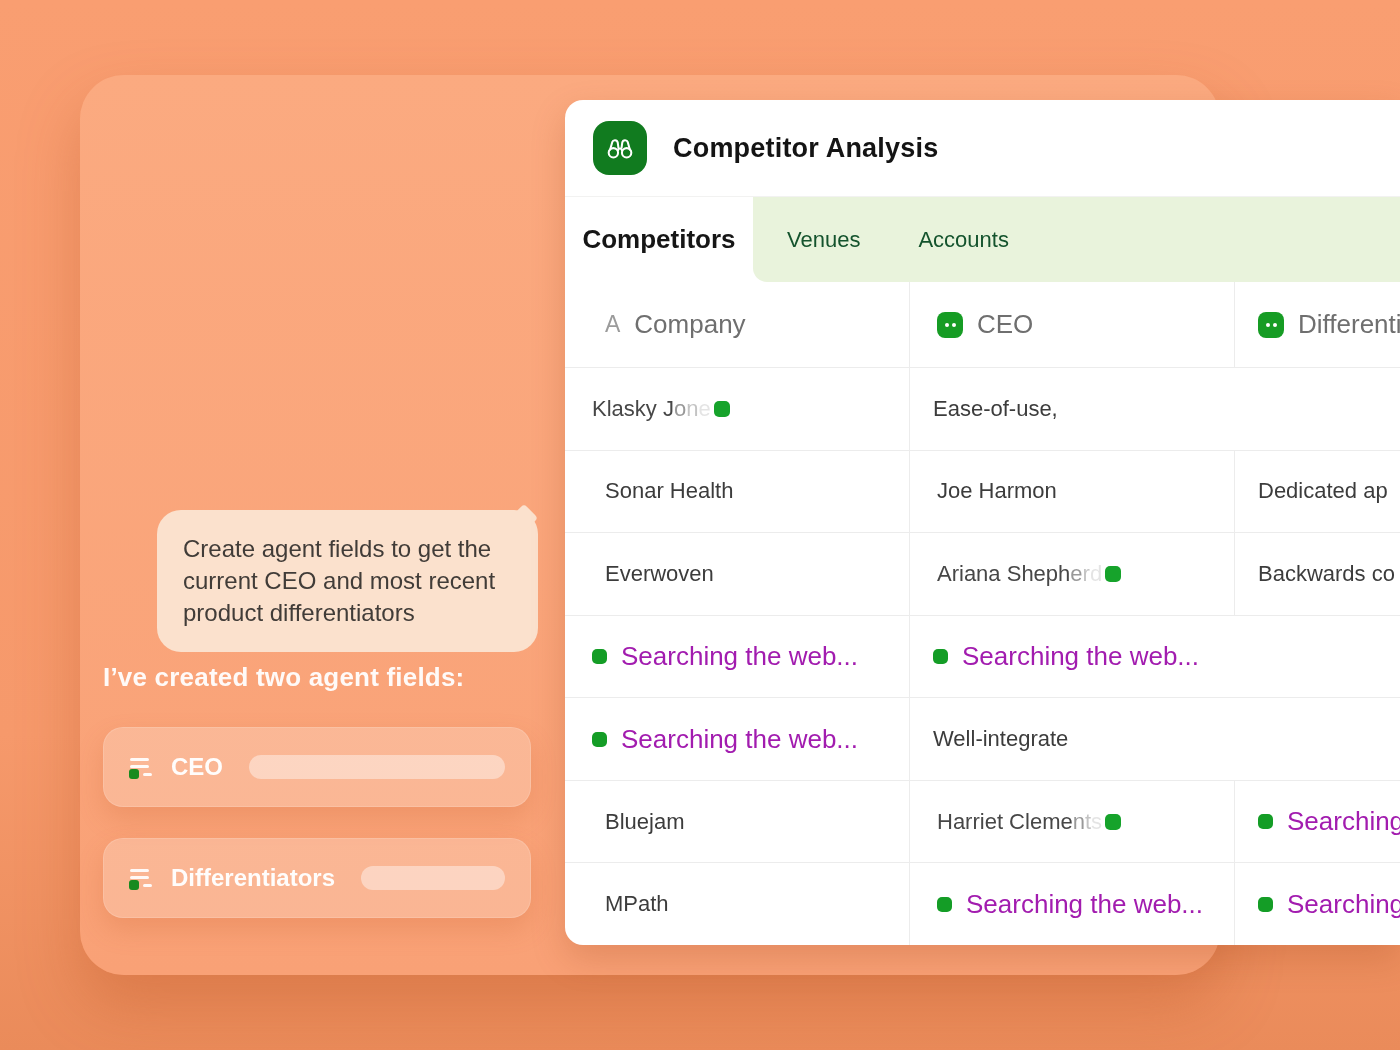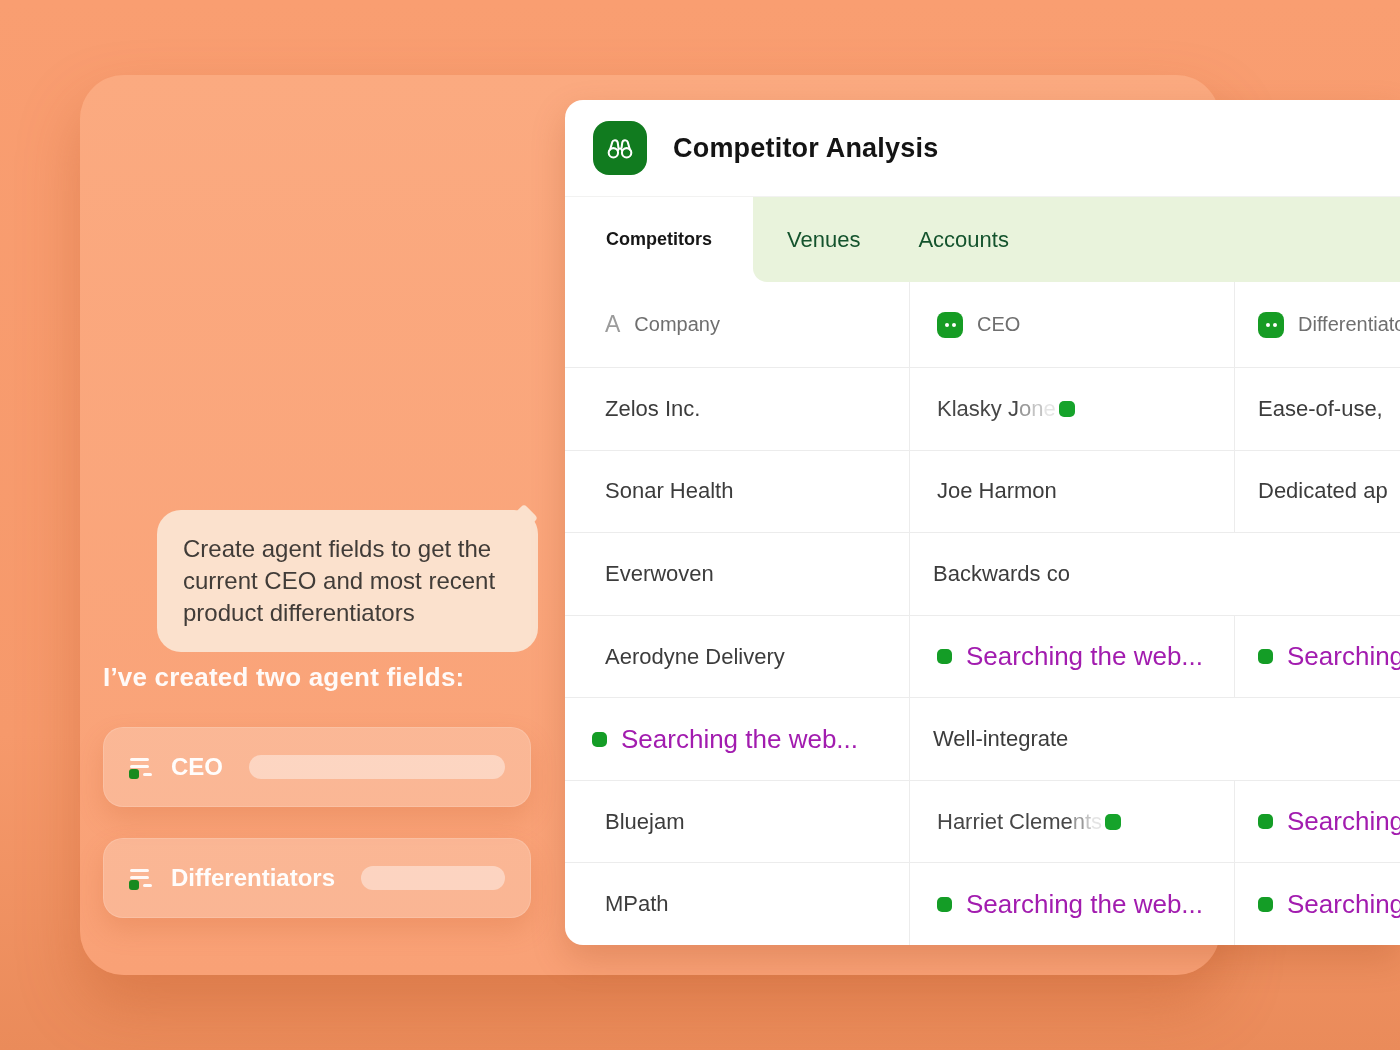--- a/index.html
+++ b/index.html
@@ -44,36 +44,36 @@
     overflow:hidden;display:flex;flex-direction:column;}
   .card-header{height:96px;flex:0 0 auto;display:flex;align-items:center;padding-left:28px;
     border-bottom:1px solid #f2f2f1;}
   .app-icon{width:54px;height:54px;border-radius:16px;background:#117b1f;display:flex;
     align-items:center;justify-content:center;flex:0 0 auto;}
   .card-title{margin-left:26px;font-size:27px;font-weight:700;color:#141414;letter-spacing:.2px;}
 
   
   .tabbar{height:85px;flex:0 0 auto;position:relative;background:#fff;}
   .tab-active{position:absolute;left:0;top:0;width:188px;height:100%;background:#fff;
-    display:flex;align-items:center;justify-content:center;font-size:18px;font-weight:600;color:#161616;}
+    display:flex;align-items:center;justify-content:center;font-size:26px;font-weight:600;color:#161616;}
   .tab-strip{position:absolute;left:188px;right:0;top:0;bottom:0;background:#e9f3dc;
     border-bottom-left-radius:14px;display:flex;align-items:center;padding-left:34px;gap:58px;}
   .tab-inactive{font-size:22px;color:#14532d;}
 
   
   .table{flex:1;display:flex;flex-direction:column;min-height:0;}
   .thead,.trow{display:grid;grid-template-columns:345px 325px 1fr;}
   .thead{height:85px;flex:0 0 auto;border-bottom:1px solid #ececec;}
   .trow{flex:1;border-bottom:1px solid #ececec;min-height:0;}
   .trow:last-child{border-bottom:none;}
   .cell{display:flex;align-items:center;overflow:hidden;white-space:nowrap;}
   .c0{padding-left:40px;border-right:1px solid #ececec;}
   .c1{padding-left:27px;border-right:1px solid #ececec;}
   .c2{padding-left:23px;}
-  .hlabel{color:#6f6f6f;font-size:20px;margin-left:14px;}
+  .hlabel{color:#6f6f6f;font-size:26px;margin-left:14px;}
   .a-glyph{color:#9b9b9b;font-size:23px;font-weight:500;}
   .agent-ico{width:26px;height:26px;border-radius:8px;background:#169c24;display:flex;
     align-items:center;justify-content:center;gap:3px;flex:0 0 auto;}
   .agent-ico i{width:4px;height:4px;border-radius:50%;background:#fff;display:block;}
   .cell-text{color:#3c3c3c;font-size:22px;}
   .name-text{color:#474747;font-size:22px;}
   .fade1{opacity:.55;} .fade2{opacity:.32;} .fade3{opacity:.14;}
   .cursor{display:inline-block;width:16px;height:16px;border-radius:5px;background:#16a32b;
     margin-left:3px;vertical-align:-1px;}
   .searching{display:flex;align-items:center;color:#a21caf;font-size:26px;}
@@ -151,23 +151,20 @@
         <div class="cell c2 hcell">
           <span class="agent-ico">
             <i></i>
             <i></i>
           </span>
           <span class="hlabel">Differentiators</span>
         </div>
       </div>
     <div class="tbody" style="display:flex;flex-direction:column;flex:1;min-height:0;">
         <div class="trow">
-          <div class="cell c0">
-            <span class="cell-text">Zelos Inc.</span>
-          </div>
           <div class="cell c1">
             <span class="name-text"><span>Klasky J</span><span class="fade1">o</span><span class="fade2">n</span><span class="fade3">e</span><span class="cursor"></span></span>
           </div>
           <div class="cell c2">
             <span class="cell-text">Ease-of-use,</span>
           </div>
         </div>
         <div class="trow">
           <div class="cell c0">
             <span class="cell-text">Sonar Health</span>
@@ -176,28 +173,28 @@
             <span class="cell-text">Joe Harmon</span>
           </div>
           <div class="cell c2">
             <span class="cell-text">Dedicated ap</span>
           </div>
         </div>
         <div class="trow">
           <div class="cell c0">
             <span class="cell-text">Everwoven</span>
           </div>
+          <div class="cell c1">
+            <span class="name-text"><span>Ariana Sheph</span><span class="fade1">e</span><span class="fade2">r</span><span class="fade3">d</span><span class="cursor"></span></span>
+          </div>
           <div class="cell c2">
             <span class="cell-text">Backwards co</span>
           </div>
         </div>
         <div class="trow">
-          <div class="cell c0">
-            <span class="cell-text">Aerodyne Delivery</span>
-          </div>
           <div class="cell c1">
             <span class="searching">
               <span class="sdot"></span>
               <span>Searching the web...</span>
             </span>
           </div>
           <div class="cell c2">
             <span class="searching">
               <span class="sdot"></span>
               <span>Searching the web...</span>

